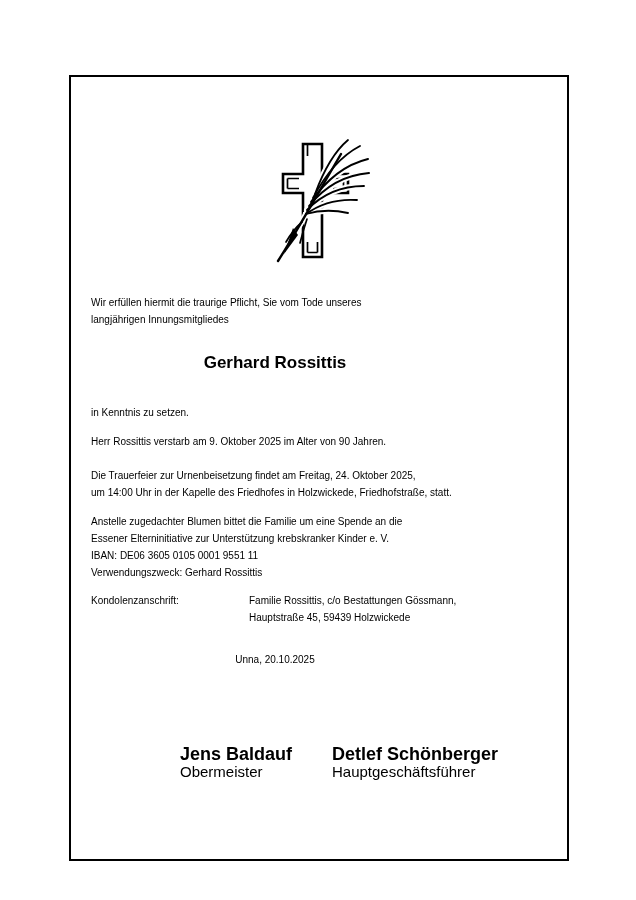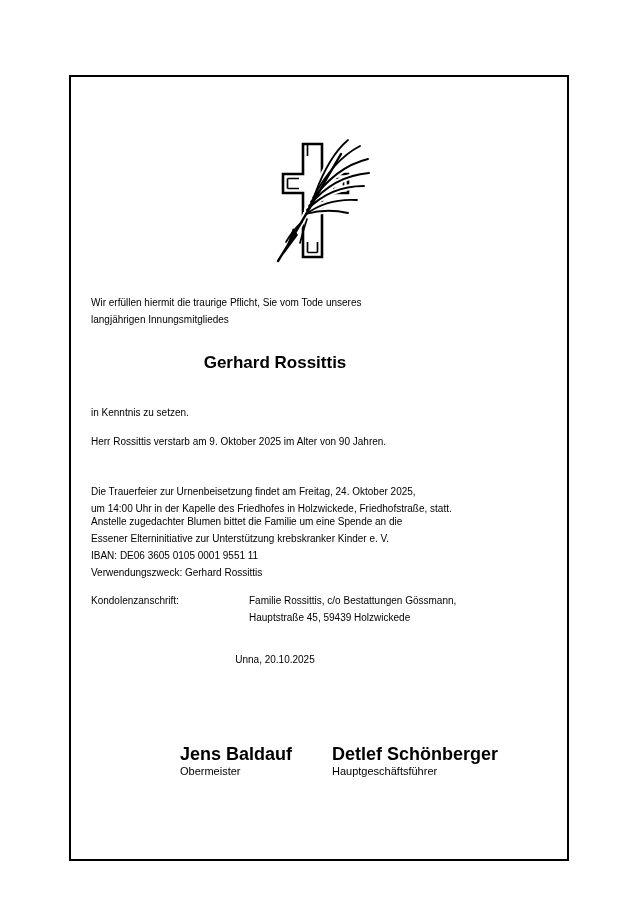--- a/index.html
+++ b/index.html
@@ -39,31 +39,31 @@
     position: absolute;
     left: 262px;
     top: 128px;
     width: 130px;
     height: 140px;
   }
   #intro        { left: 91px;  top: 294px; }
   #deceased     { top: 353px; font-size: 17px; font-weight: bold; line-height: 20px; }
   #kenntnis     { left: 91px;  top: 404px; }
   #death-info   { left: 91px;  top: 433px; }
-  #funeral-info { left: 91px;  top: 467px; margin-top: 16px; }
+  #funeral-info { left: 91px;  top: 467px; }
   #donation     { left: 91px;  top: 513px; }
   #cond-label   { left: 91px;  top: 592px; }
   #cond-addr    { left: 228px; top: 592px; margin-left: 21px; }
   #date-line    { top: 651px; }
   #org-line     { top: 699px; font-size: 14px; font-weight: bold; }
   .signatory    { position: absolute; top: 745px; }
   #signatory-1  { left: 180px; }
   #signatory-2  { left: 332px; }
   .sig-name  { font-size: 18px; font-weight: bold; line-height: 18px; }
-  .sig-title { font-size: 11px; line-height: 17px; }
+  .sig-title { font-size: 15px; line-height: 17px; }
 </style>
 </head>
 <body>
 
 <div class="page">
 
   <div class="frame"></div>
 
   <div class="cross-art">
     <svg viewBox="0 0 130 140" width="130" height="140" xmlns="http://www.w3.org/2000/svg">

